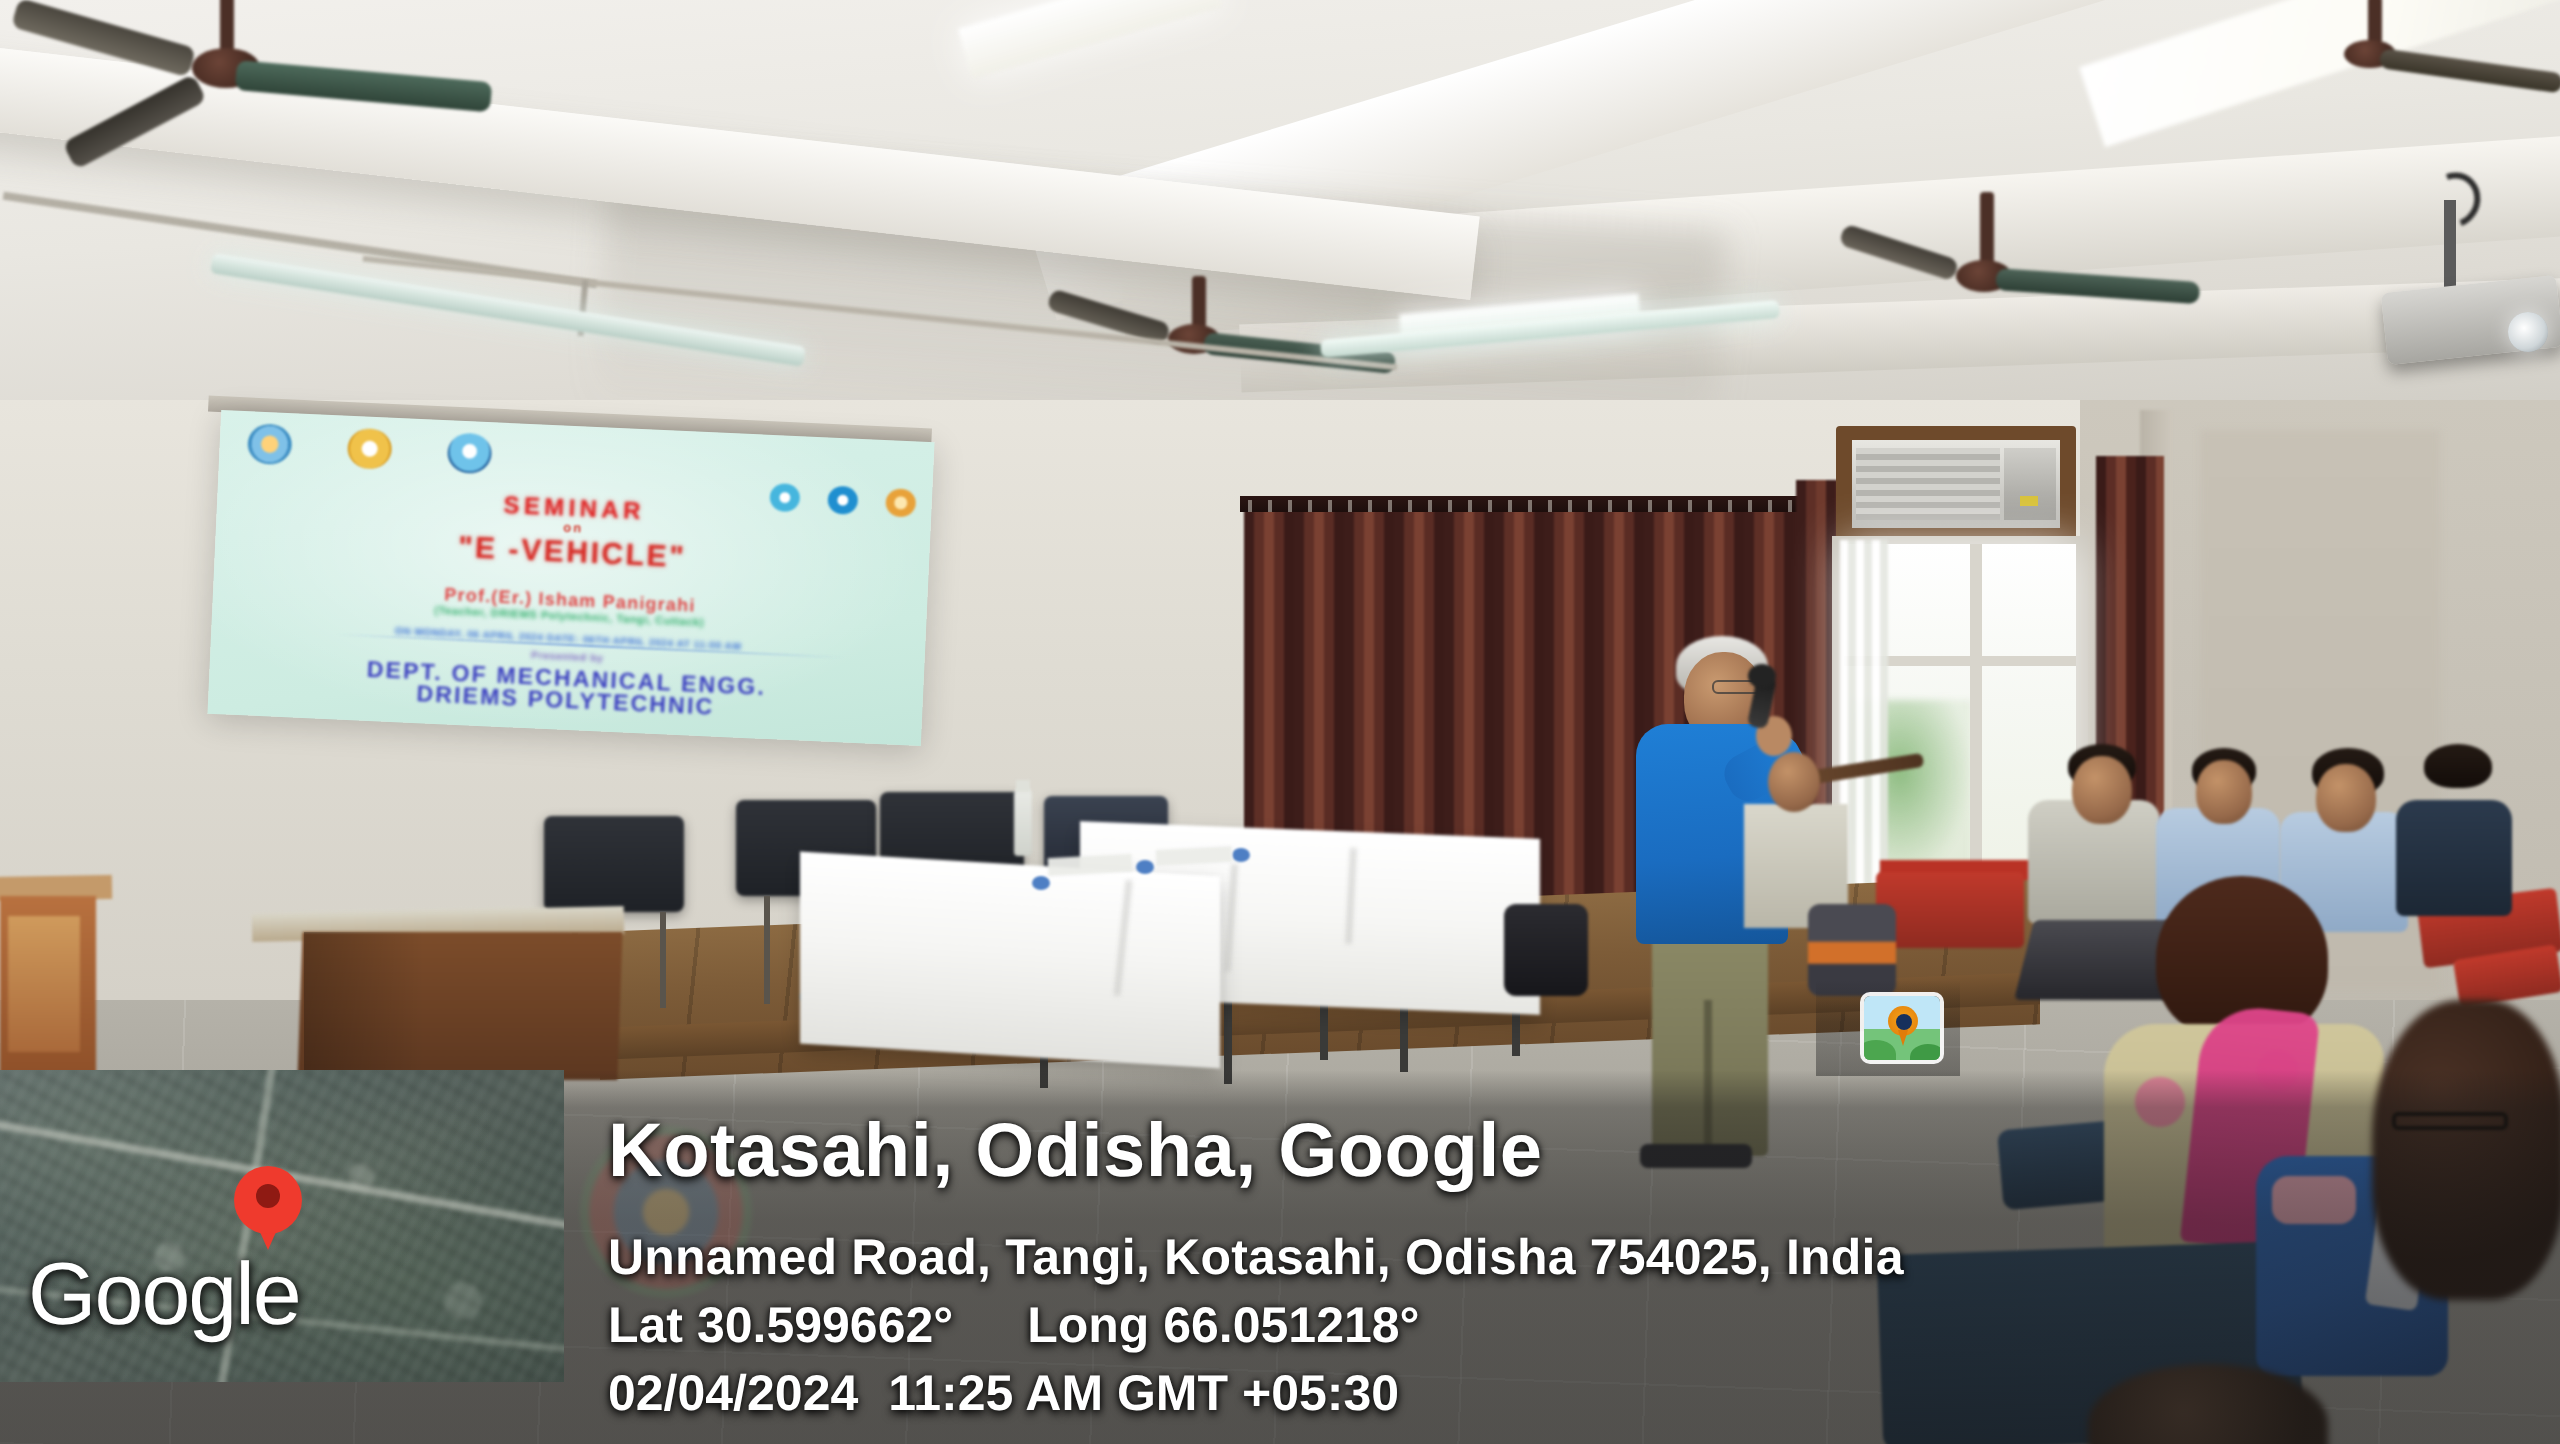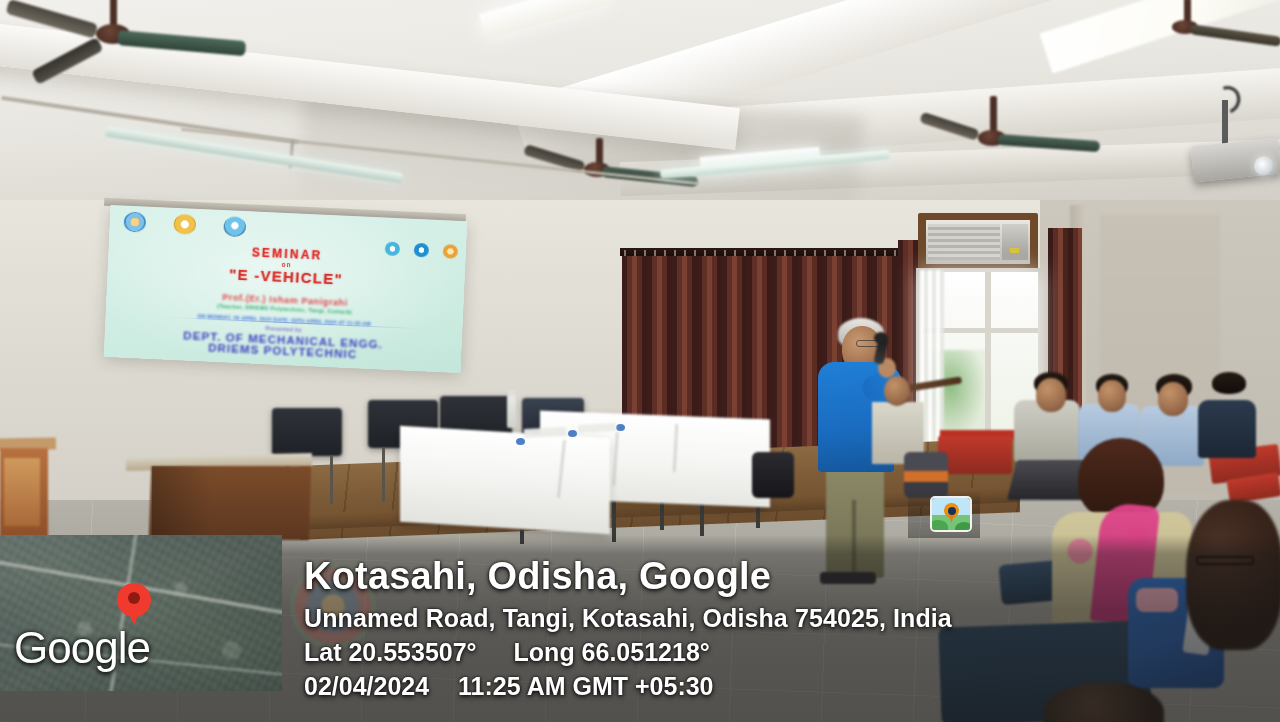--- a/index.html
+++ b/index.html
@@ -660,33 +660,33 @@
     background:
       radial-gradient(circle at 50% 50%, rgba(210,170,90,.65) 0 18%, rgba(70,110,150,.5) 20% 42%, rgba(200,70,60,.45) 44% 62%, rgba(90,140,90,.45) 64% 82%, rgba(60,60,70,.4) 84% 100%);
     filter: blur(1.2px);
   }
   .gps-line { position: relative; white-space: nowrap; }
   .gps-place {
     font-size: 38px; font-weight: 700; letter-spacing: .2px; line-height: 1.02;
     text-shadow: 0 2px 5px rgba(0,0,0,.8), 0 0 3px rgba(0,0,0,.9);
   }
   .gps-addr {
-    font-size: 25px; font-weight: 600; margin-top: 8px; letter-spacing: .1px;
+    font-size: 25px; font-weight: 600; margin-top: 19px; letter-spacing: .1px;
     text-shadow: 0 2px 5px rgba(0,0,0,.8), 0 0 3px rgba(0,0,0,.9);
   }
   .gps-coords {
     font-size: 25px; font-weight: 600; margin-top: 5px;
     text-shadow: 0 2px 5px rgba(0,0,0,.8), 0 0 3px rgba(0,0,0,.9);
   }
   .gps-coords .long { margin-left: 30px; }
   .gps-datetime {
     font-size: 25px; font-weight: 600; margin-top: 5px;
     text-shadow: 0 2px 5px rgba(0,0,0,.8), 0 0 3px rgba(0,0,0,.9);
   }
-  .gps-datetime .time { margin-left: 22px; }
+  .gps-datetime .time { margin-left: 8px; }
 
   
   .soft { filter: blur(.9px); }
   .softer { filter: blur(1.8px); }
 </style>
 </head>
 <body>
 
 <div id="photo">
 
@@ -914,21 +914,21 @@
         <span class="pinhole"></span>
       </div>
       <div class="map-google">Google</div>
     </div>
 
     <div class="gps-text">
       <div class="gps-watermark"></div>
       <div class="gps-line gps-place">Kotasahi, Odisha, Google</div>
       <div class="gps-line gps-addr">Unnamed Road, Tangi, Kotasahi, Odisha 754025, India</div>
       <div class="gps-line gps-coords">
-        <span>Lat 20.553507°</span>
+        <span>Lat 30.599662°</span>
         <span class="long">Long 66.051218°</span>
       </div>
       <div class="gps-line gps-datetime">
         <span>02/04/2024</span>
         <span class="time">11:25 AM GMT +05:30</span>
       </div>
     </div>
 
   </div>
 

